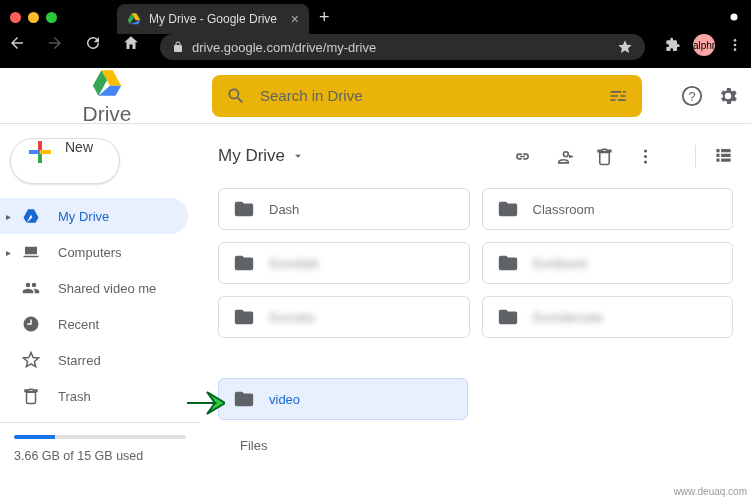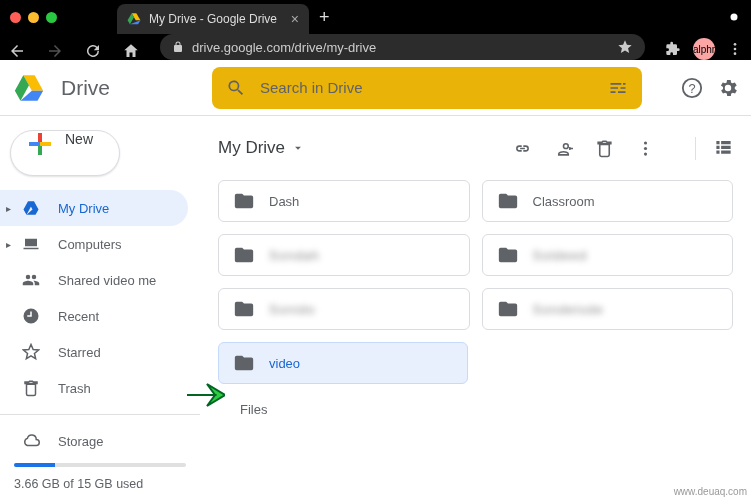--- a/index.html
+++ b/index.html
@@ -10,33 +10,33 @@
   .titlebar { height: 34px; background: #000; display: flex; align-items: center; padding: 0 10px; }
   .traffic { display: flex; gap: 7px; margin-right: 60px; }
   .tl { width: 11px; height: 11px; border-radius: 50%; }
   .tl.red { background: #ff5f57; } .tl.yellow { background: #febc2e; } .tl.green { background: #28c840; }
   .tab { background: #2c2c2c; color: #ddd; height: 30px; margin-top: 4px; border-radius: 8px 8px 0 0; display: flex; align-items: center; padding: 0 10px; font-size: 12px; width: 192px; }
   .tab .favicon { width: 14px; height: 14px; margin-right: 8px; display:flex; align-items:center; justify-content:center; }
   .tab .x { margin-left: auto; color: #aaa; font-size: 14px; }
   .newtab { color: #ddd; font-size: 18px; margin-left: 10px; }
   .titlebar-right { margin-left: auto; color: #ddd; display:flex; align-items:center; }
 
-  .toolbar { height: 34px; background: #000; display: flex; align-items: flex-end; padding: 0 8px; gap: 20px; color: #ccc; }
+  .toolbar { height: 34px; background: #000; display: flex; align-items: flex-start; padding: 0 8px; gap: 20px; color: #ccc; }
   .toolbar .ico { width: 18px; height: 18px; display: flex; align-items: center; justify-content: center; }
   .toolbar svg { fill: #ccc; }
   .urlbar { flex: 1; background: #2c2c2c; border-radius: 20px; height: 26px; display: flex; align-items: center; padding: 0 12px; color: #ccc; font-size: 13px; gap: 8px; }
   .urlbar .lock { width: 12px; }
   .urlbar .star { margin-left: auto; }
   .toolbar-right { display: flex; align-items: center; gap: 12px; }
   .avatar-chip { width: 22px; height: 22px; border-radius: 50%; background: #fca5a5; color:#000; font-size:10px; display:flex; align-items:center; justify-content:center; }
 
   
   .app { flex: 1; display: flex; flex-direction: column; background: #fff; }
   .app-header { height: 56px; display: flex; align-items: center; padding: 0 12px; border-bottom: 1px solid #e0e0e0; gap: 10px; }
-  .drive-logo { display: flex; align-items: center; gap: 15px; width: 190px; }
+  .drive-logo { display: flex; align-items: center; gap: 2px; width: 190px; flex-direction: column; }
   .drive-logo .word { font-size: 21px; color: #5f6368; }
   .searchbox { flex: 1; max-width: 430px; background: #eab308; border-radius: 8px; height: 42px; display: flex; align-items: center; padding: 0 14px; color: #5f6368; font-size: 15px; gap: 14px; }
   .header-icons { margin-left: auto; display: flex; align-items: center; gap: 14px; color: #5f6368; }
 
   .content { flex: 1; display: flex; }
   .sidebar { width: 200px; padding: 10px 0; display: flex; flex-direction: column; border-right: 0; }
   .new-btn { margin: 4px 10px 14px 10px; width: 110px; height: 46px; border: 1px solid #dadce0; border-radius: 24px; background: #fff; display: flex; align-items: flex-start; padding: 0 16px; gap: 12px; font-size: 14px; color: #3c4043; box-shadow: 0 1px 2px rgba(0,0,0,0.12); }
   .plus { width: 26px; height: 26px; position: relative; }
   .plus::before, .plus::after { content:''; position:absolute; background:#fbbc04; }
   .plus::before { left:11px; top:2px; width:4px; height:22px; background: linear-gradient(#ea4335 0 50%, #34a853 50% 100%); }
@@ -55,21 +55,21 @@
   .main-header { display: flex; align-items: center; height: 36px; margin-bottom: 14px; }
   .breadcrumb { font-size: 17px; color: #3c4043; display: flex; align-items: center; gap: 6px; }
   .main-actions { margin-left: auto; display: flex; align-items: center; gap: 22px; color:#5f6368; }
   .main-actions svg { fill:#5f6368; width:19px; height:19px; }
   .view-toggle { margin-left: 18px; border-left: 1px solid #e0e0e0; padding-left: 18px; }
 
   .folders { display: grid; grid-template-columns: 1fr 1fr; gap: 12px; }
   .folder { border: 1px solid #dadce0; border-radius: 6px; height: 42px; display: flex; align-items: center; padding: 0 14px; gap: 14px; font-size: 13px; color: #5f6368; font-weight:500; }
   .folder svg { fill:#5f6368; width:22px; height:22px; }
   .folder.selected { background: #e8f0fe; border-color: #c6dafc; color: #1967d2; }
-  .folder.half { width: 48.5%; }
+  .folder.half { width: 48.5%; margin-top: 28px; }
   .blur { filter: blur(3px); letter-spacing:1px; color:#888; }
   .row-single { margin-top: 12px; }
   .section-label { font-size: 13px; color: #5f6368; margin-top: 18px; margin-left: 22px; }
 
   .arrow { position: absolute; left: -15px; top: 262px; }
 
   .watermark { position: absolute; right: 4px; bottom: 4px; font-size: 10px; color: #999; text-align: center; }
 </style>
 </head>
 <body>
@@ -215,26 +215,20 @@
           <span>Starred</span>
         </div>
         <div class="nav-item">
           <svg viewBox="0 0 24 24">
               <path d="M6 7h12v13a2 2 0 0 1-2 2H8a2 2 0 0 1-2-2zM4 4h5l1-1h4l1 1h5v2H4z" fill="none" stroke="#5f6368" stroke-width="2"></path>
             </svg>
           <span>Trash</span>
         </div>
 
         <div class="divider"></div>
-        <div class="nav-item">
-          <svg viewBox="0 0 24 24">
-              <path d="M19 18a4 4 0 0 0 0-8 6 6 0 0 0-11.8-1.5A5 5 0 0 0 7 18z" fill="none" stroke="#5f6368" stroke-width="2"></path>
-            </svg>
-          <span>Storage</span>
-        </div>
         <div class="storage-bar">
             <div class="storage-fill"></div>
           </div>
         <div class="storage-label">3.66 GB of 15 GB used</div>
 
       </div>
 
       <div class="main">
         <div class="main-header">
           <div class="breadcrumb">

